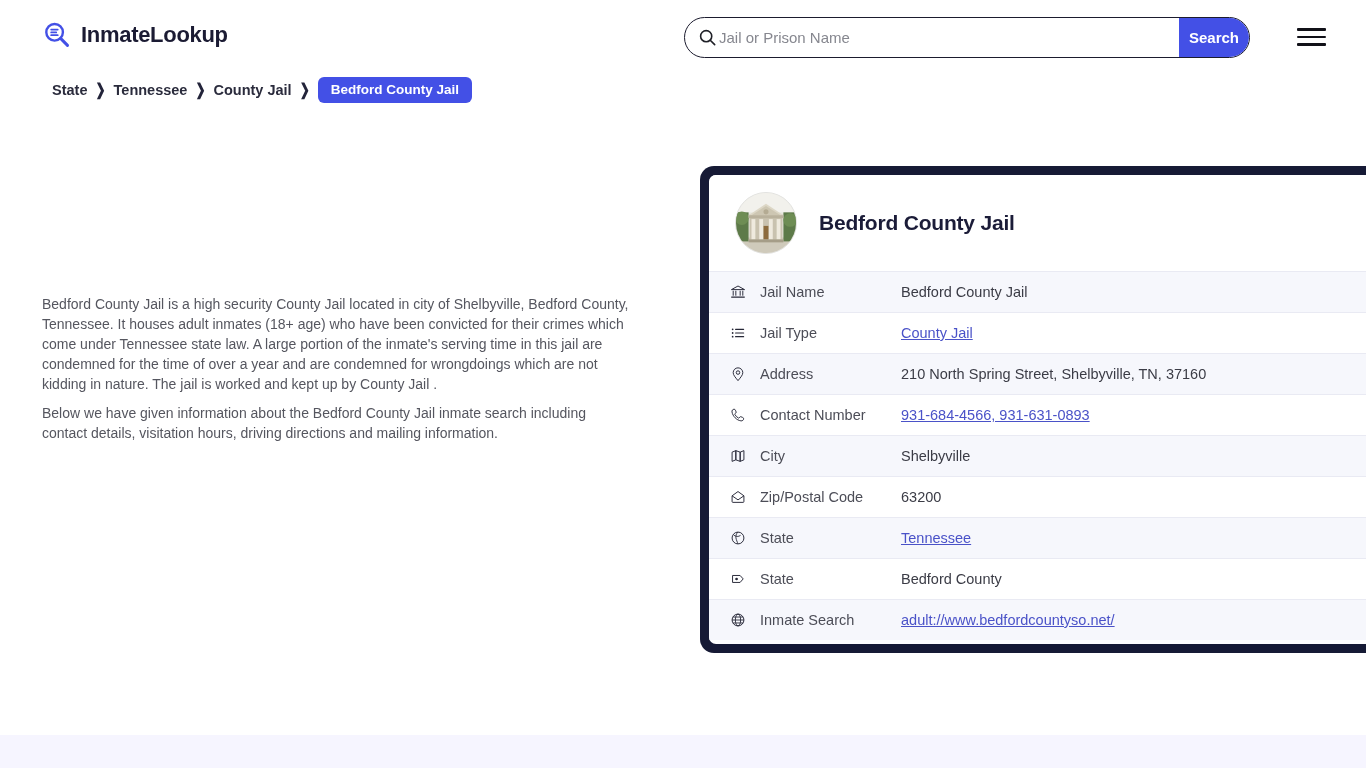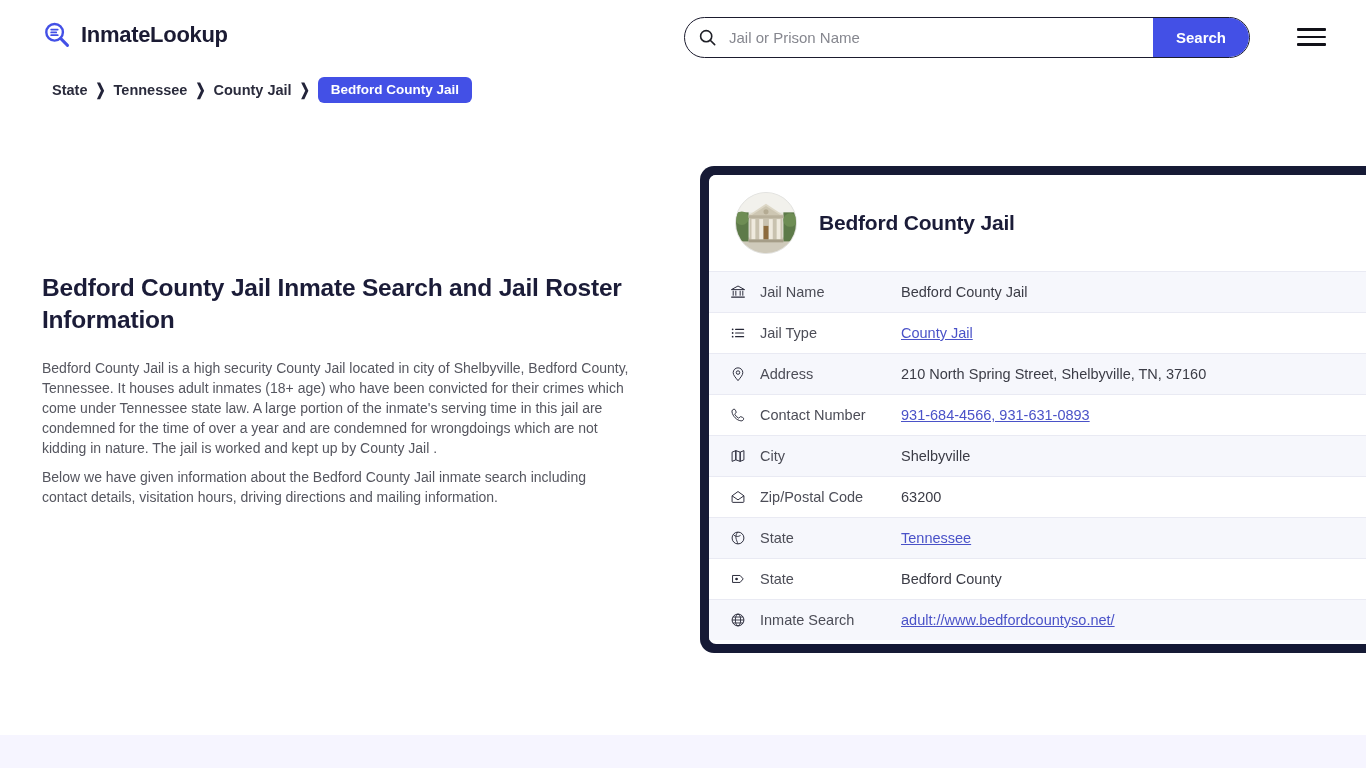--- a/index.html
+++ b/index.html
@@ -33,25 +33,25 @@
     border: 1.6px solid #1b1b2e;
     border-radius: 21px;
     background: #ffffff;
     display: flex; align-items: center;
     overflow: hidden;
   }
   .search-icon { margin-left: 14px; width: 17px; height: 17px; flex: none; }
   .search-input {
     flex: 1; border: none; outline: none; background: transparent;
     font-family: "Liberation Sans", sans-serif;
-    font-size: 15px; color: #0c4a6e; margin-left: 13px;
+    font-size: 15px; color: #0c4a6e; margin-left: 3px;
   }
   .search-input::placeholder { color: #86878f; }
   .search-btn {
-    width: 96px; height: 41px; flex: none;
+    width: 70px; height: 41px; flex: none;
     background: #4350e6; color: #ffffff;
     border: none; cursor: pointer;
     font-family: "Liberation Sans", sans-serif;
     font-size: 15px; font-weight: bold;
     border-radius: 0 21px 21px 0;
   }
   .hamburger {
     position: absolute; left: 1297px; top: 26px;
     width: 30px; height: 22px; cursor: pointer;
     display: flex; flex-direction: column; justify-content: space-between;
@@ -187,21 +187,20 @@
     <a class="crumb" href="#">State</a>
     <span class="crumb-sep">❯</span>
     <a class="crumb" href="#">Tennessee</a>
     <span class="crumb-sep">❯</span>
     <a class="crumb" href="#">County Jail</a>
     <span class="crumb-sep">❯</span>
     <span class="crumb-current">Bedford County Jail</span>
   </nav>
 
 <div class="left-col">
-  <h1 class="page-title">Bedford County Jail Inmate Search and Jail Roster Information</h1>
   <p class="para">Bedford County Jail is a high security County Jail located in city of Shelbyville, Bedford County, Tennessee. It houses adult inmates (18+ age) who have been convicted for their crimes which come under Tennessee state law. A large portion of the inmate's serving time in this jail are condemned for the time of over a year and are condemned for wrongdoings which are not kidding in nature. The jail is worked and kept up by County Jail .</p>
   <p class="para">Below we have given information about the Bedford County Jail inmate search including contact details, visitation hours, driving directions and mailing information.</p>
 </div>
 
 <div class="card">
   <div class="card-inner">
 
     <div class="card-head">
       <div class="avatar">
         <svg viewBox="0 0 62 62" aria-hidden="true">

